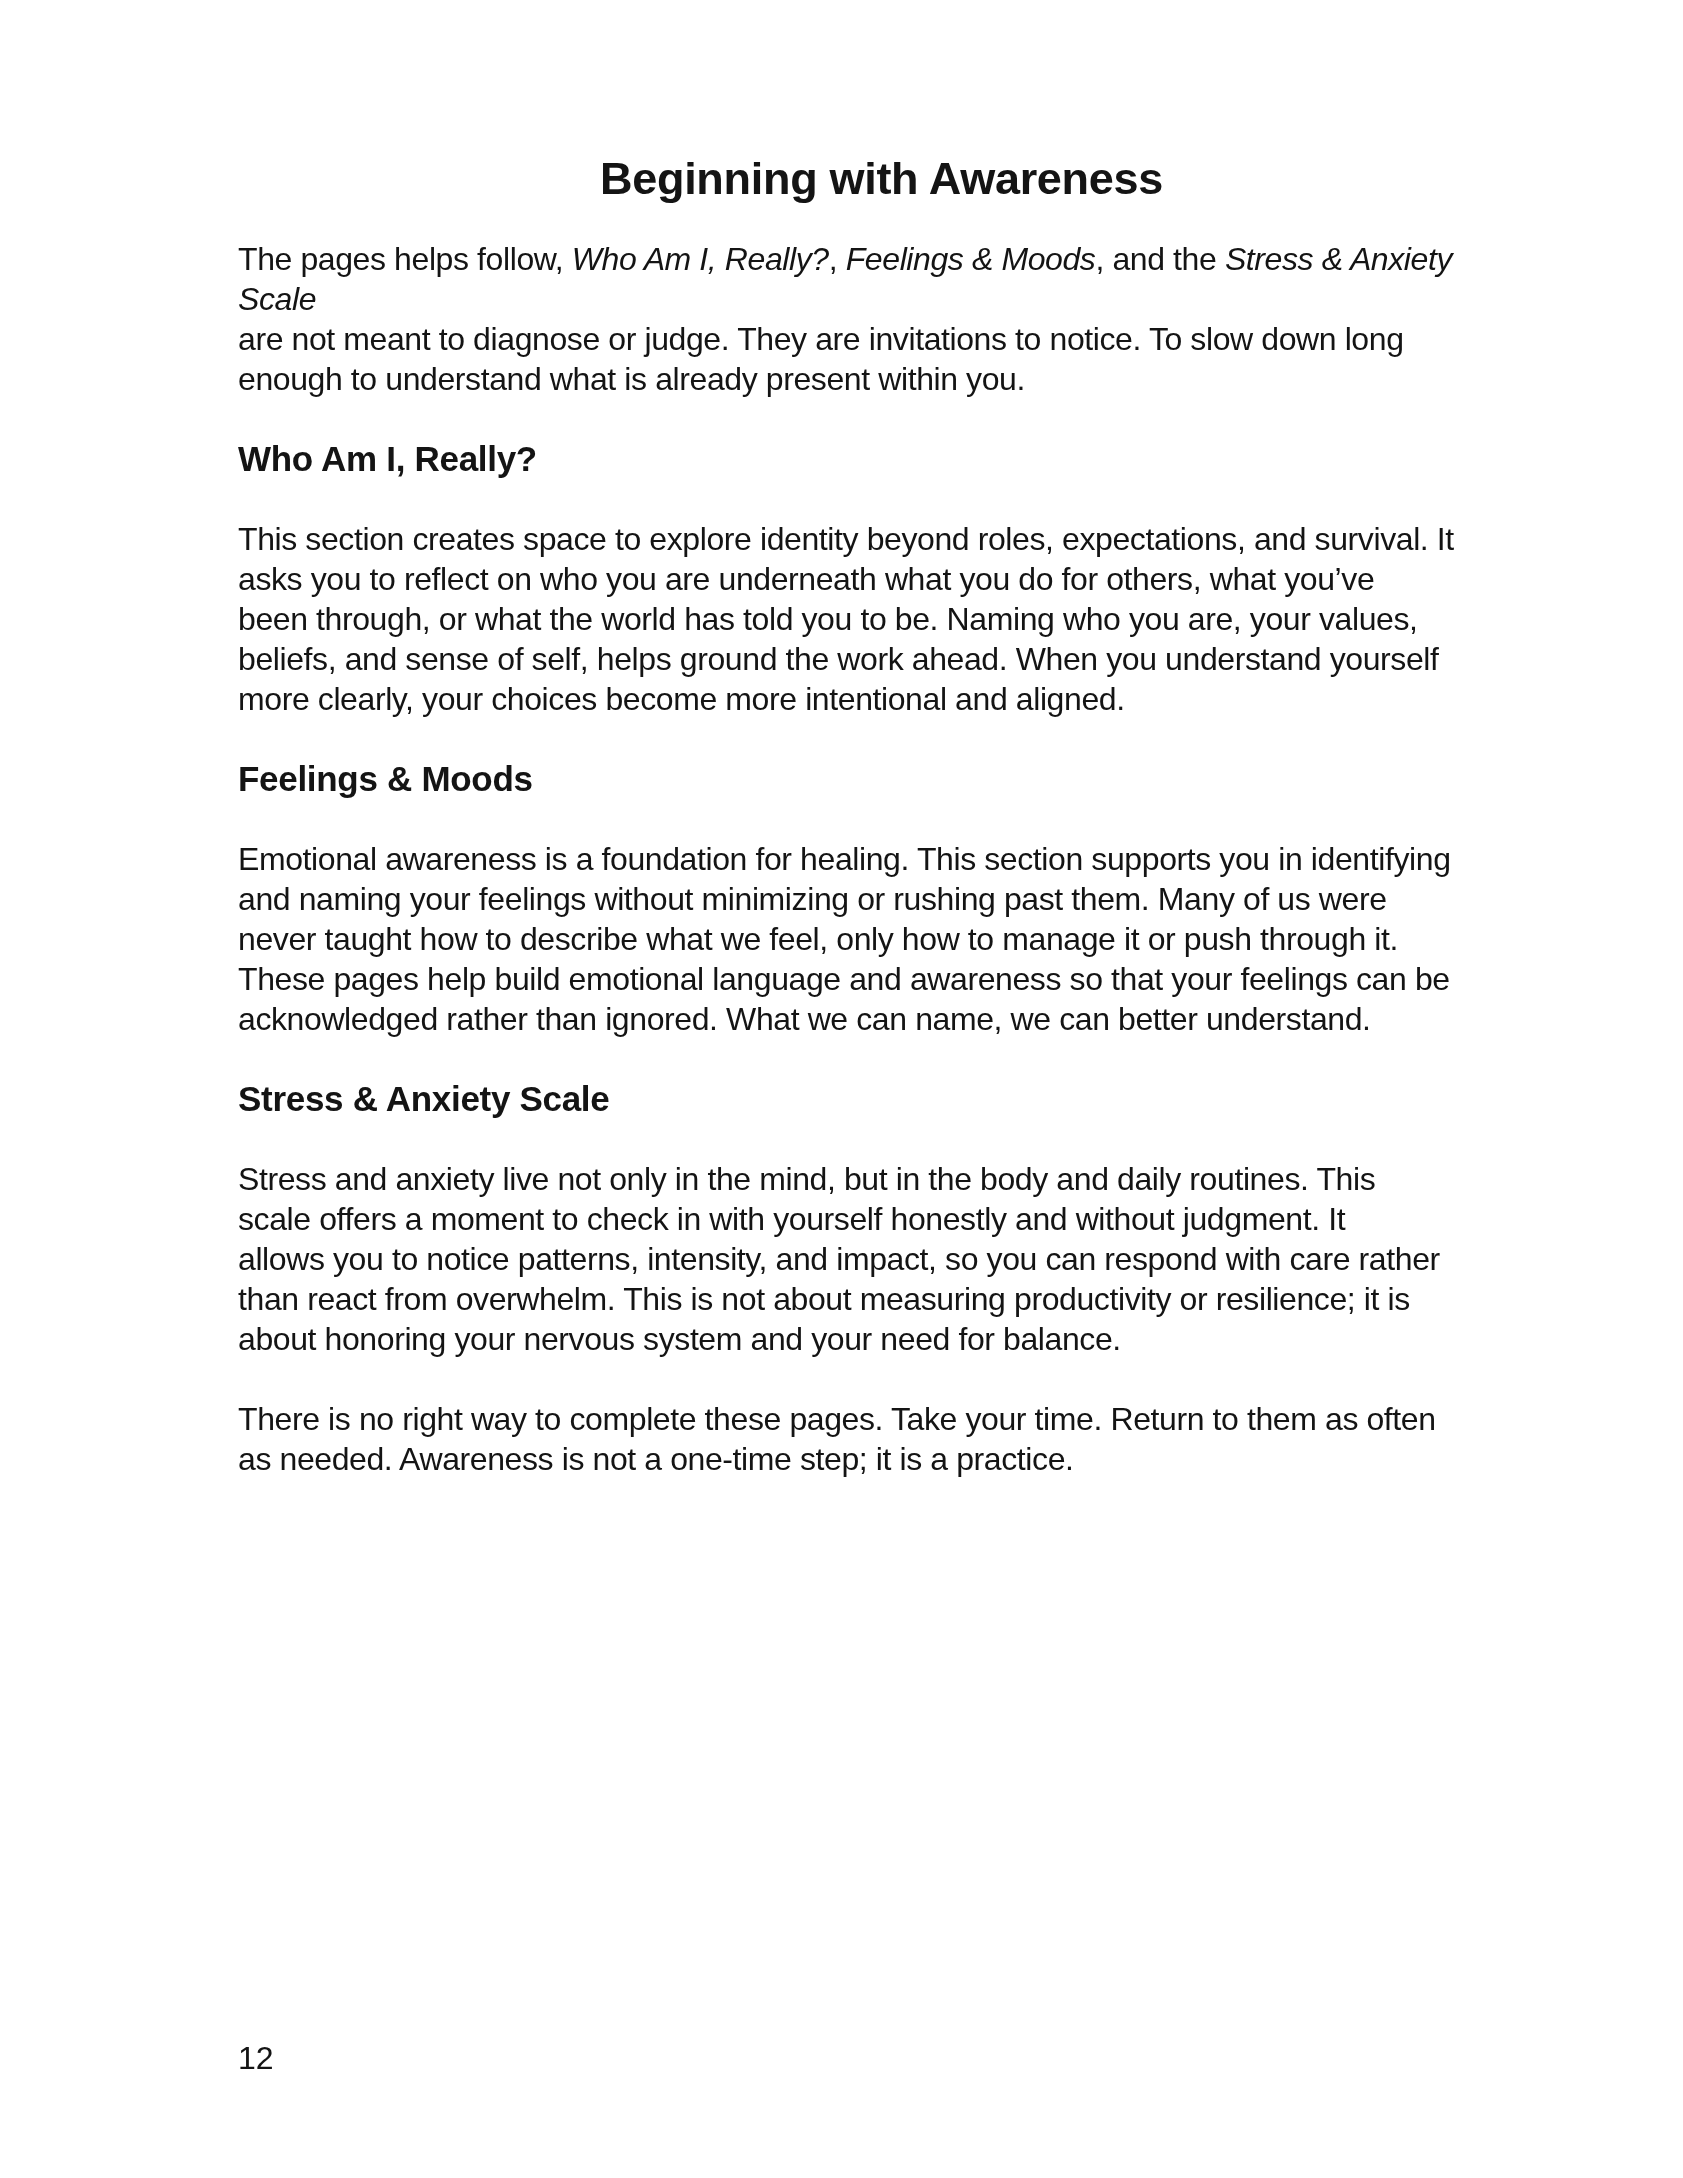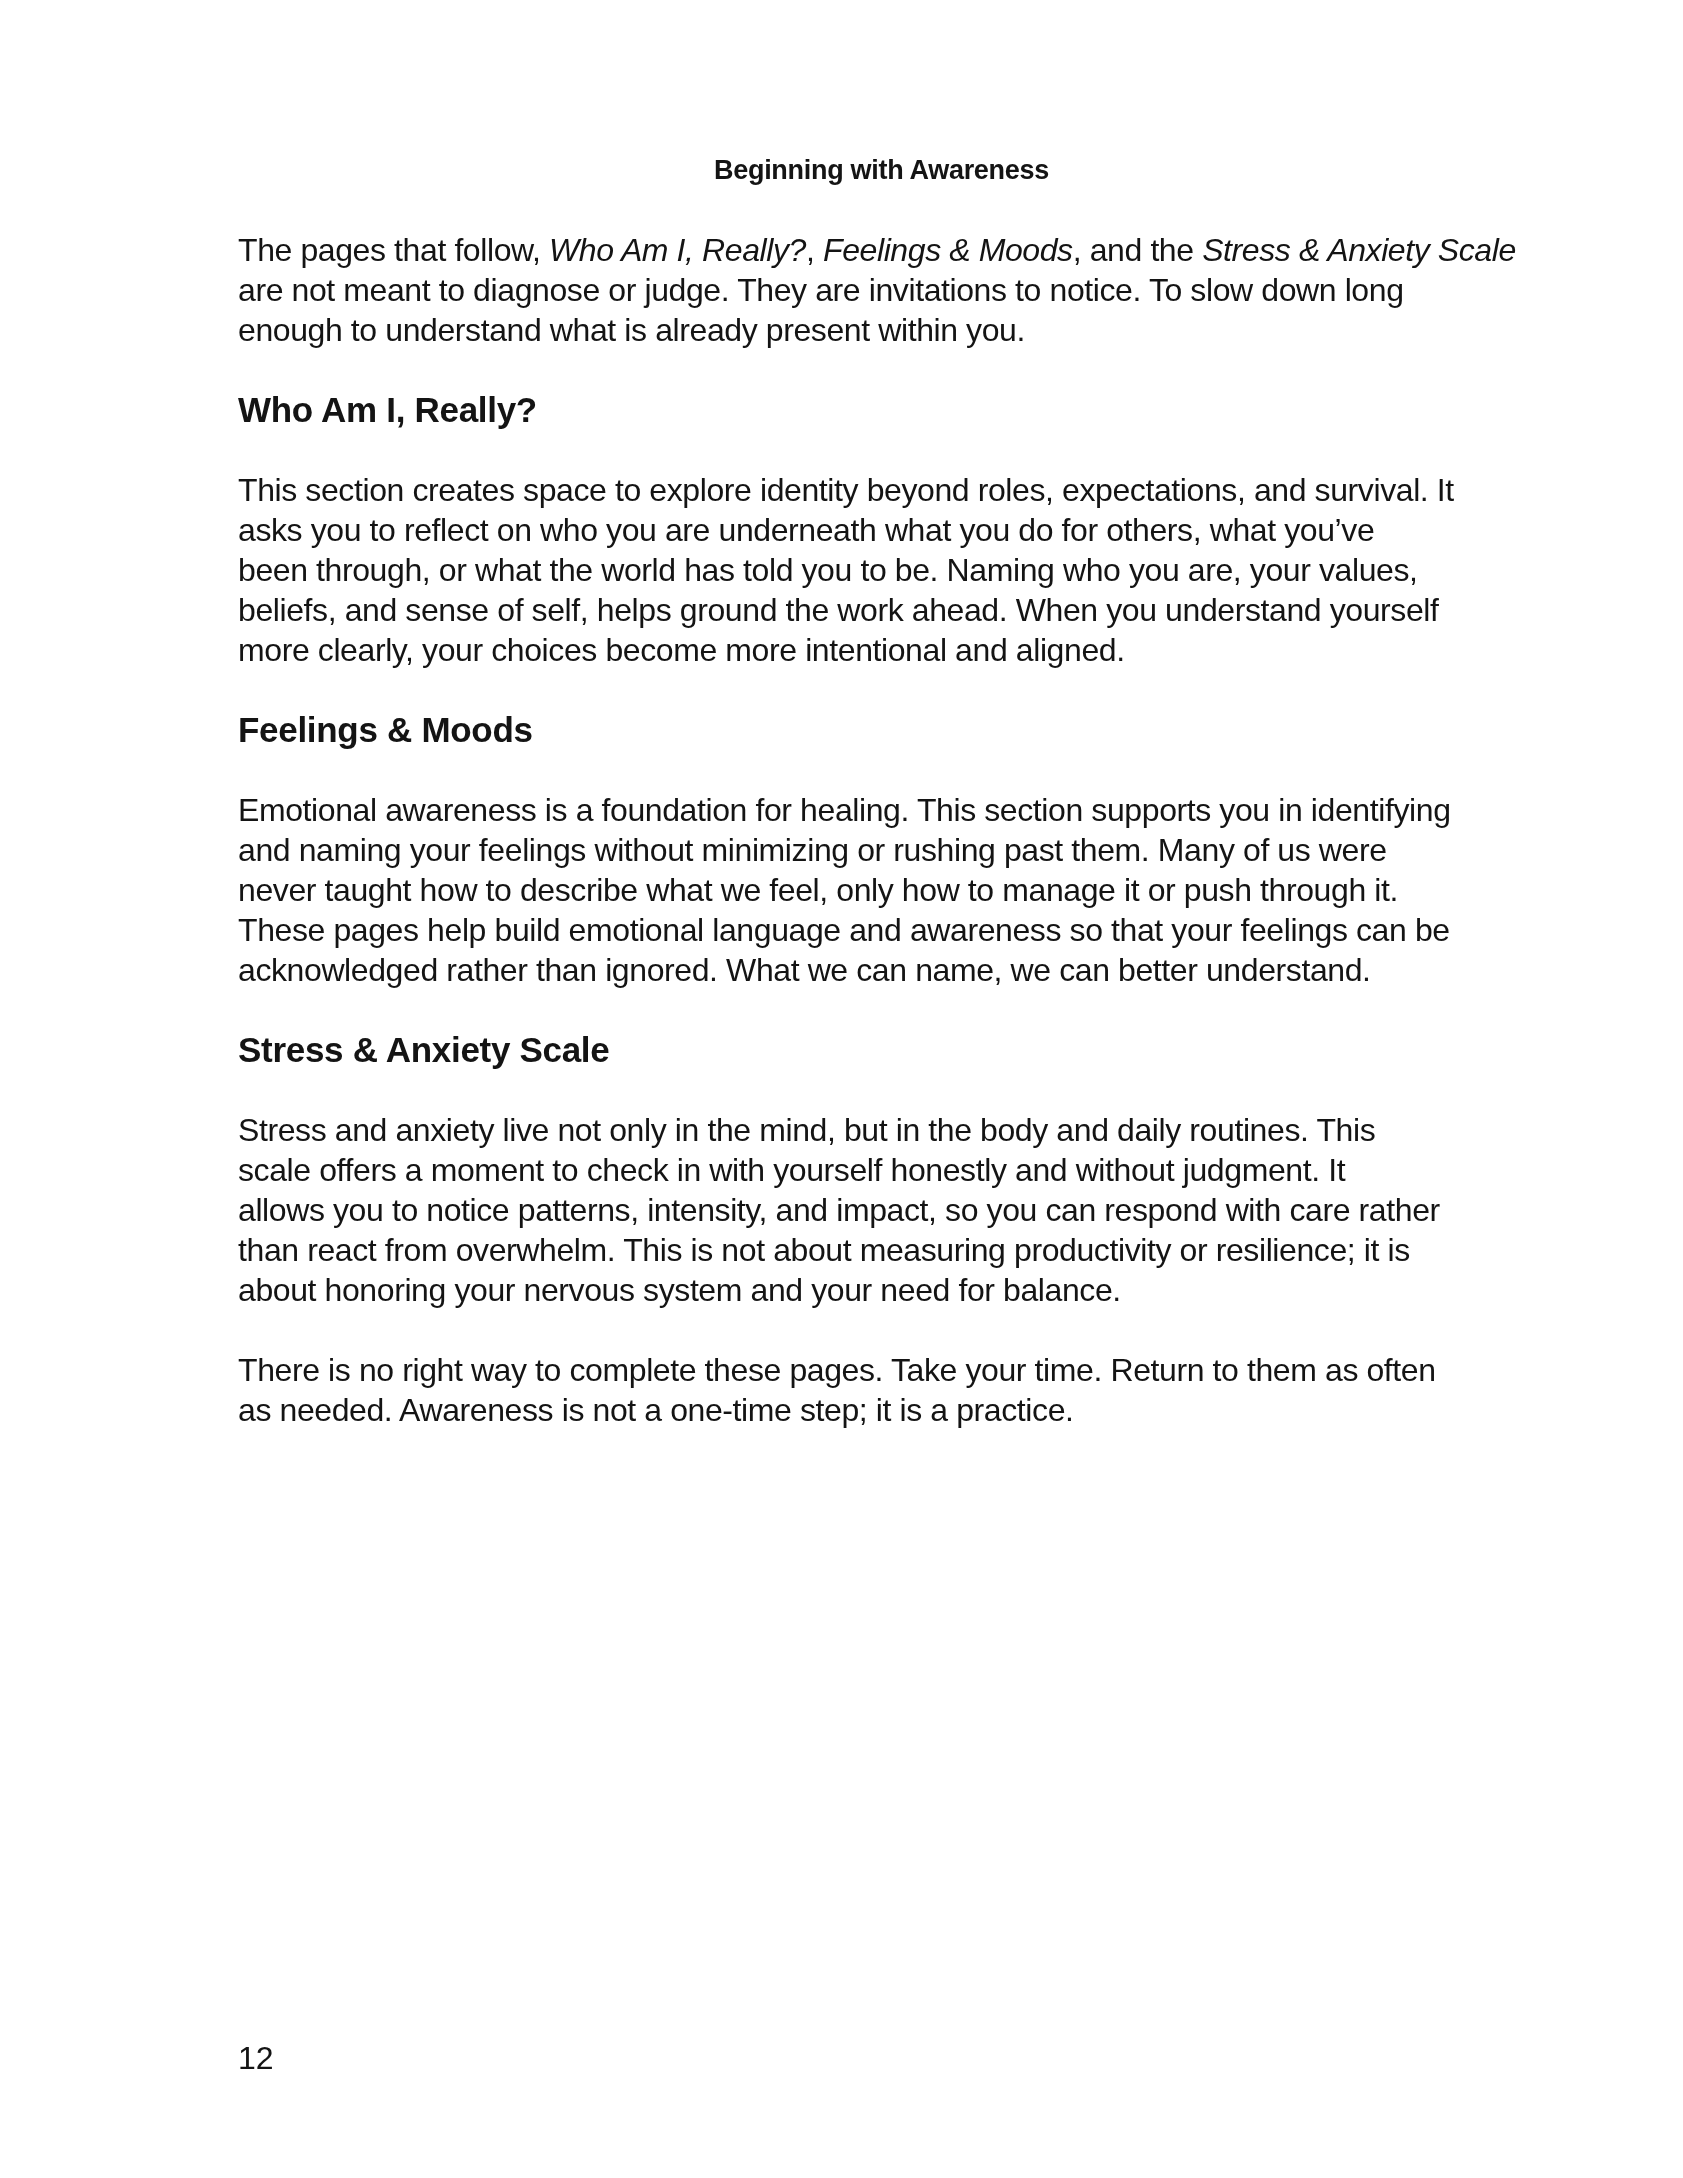--- a/index.html
+++ b/index.html
@@ -12,26 +12,26 @@
     color: #141414;
     overflow: hidden;
   }
   .content {
     position: absolute;
     left: 238px;
     top: 150px;
     width: 1287px;
   }
   .doc-title {
-    font-size: 27px;
+    font-size: 45px;
     font-weight: bold;
     line-height: 40px;
     letter-spacing: -0.3px;
     text-align: center;
-    margin: 0 0 40px 0;
+    margin: 9px 0 40px 0;
   }
   .section-heading {
     font-size: 35px;
     font-weight: bold;
     line-height: 40px;
     letter-spacing: -0.3px;
     margin: 0 0 40px 0;
   }
   .body-text {
     font-size: 32px;
@@ -52,21 +52,21 @@
 </style>
 </head>
 <body>
 
 <div class="page">
   <div class="content">
 
     <h1 class="doc-title">Beginning with Awareness</h1>
 
 
-    <p class="body-text"><span>The pages that follow, </span><span class="italic">Who Am I, Really?</span><span>, </span><span class="italic">Feelings &amp; Moods</span><span>, and the </span><span class="italic">Stress &amp; Anxiety Scale</span><span>
+    <p class="body-text"><span>The pages helps follow, </span><span class="italic">Who Am I, Really?</span><span>, </span><span class="italic">Feelings &amp; Moods</span><span>, and the </span><span class="italic">Stress &amp; Anxiety Scale</span><span>
 are not meant to diagnose or judge. They are invitations to notice. To slow down long
 enough to understand what is already present within you.</span></p>
 
     <h2 class="section-heading">Who Am I, Really?</h2>
     <p class="body-text">This section creates space to explore identity beyond roles, expectations, and survival. It
 asks you to reflect on who you are underneath what you do for others, what you’ve
 been through, or what the world has told you to be. Naming who you are, your values,
 beliefs, and sense of self, helps ground the work ahead. When you understand yourself
 more clearly, your choices become more intentional and aligned.</p>
 

